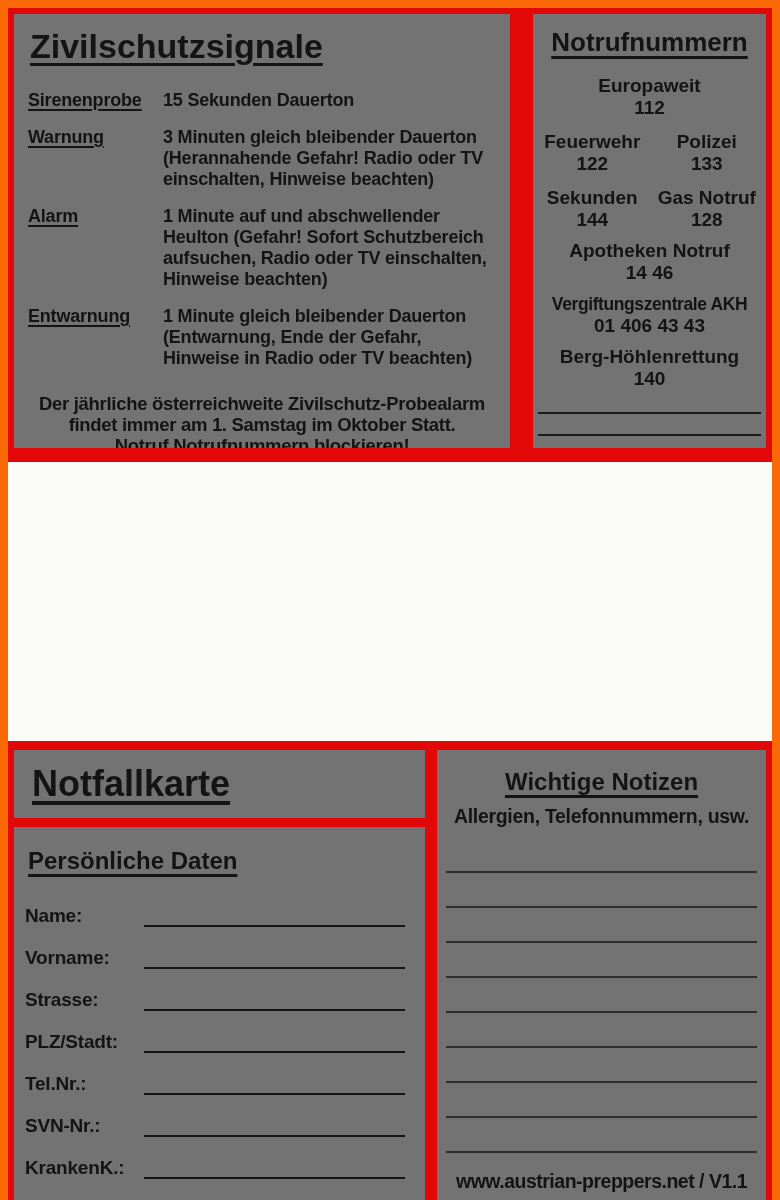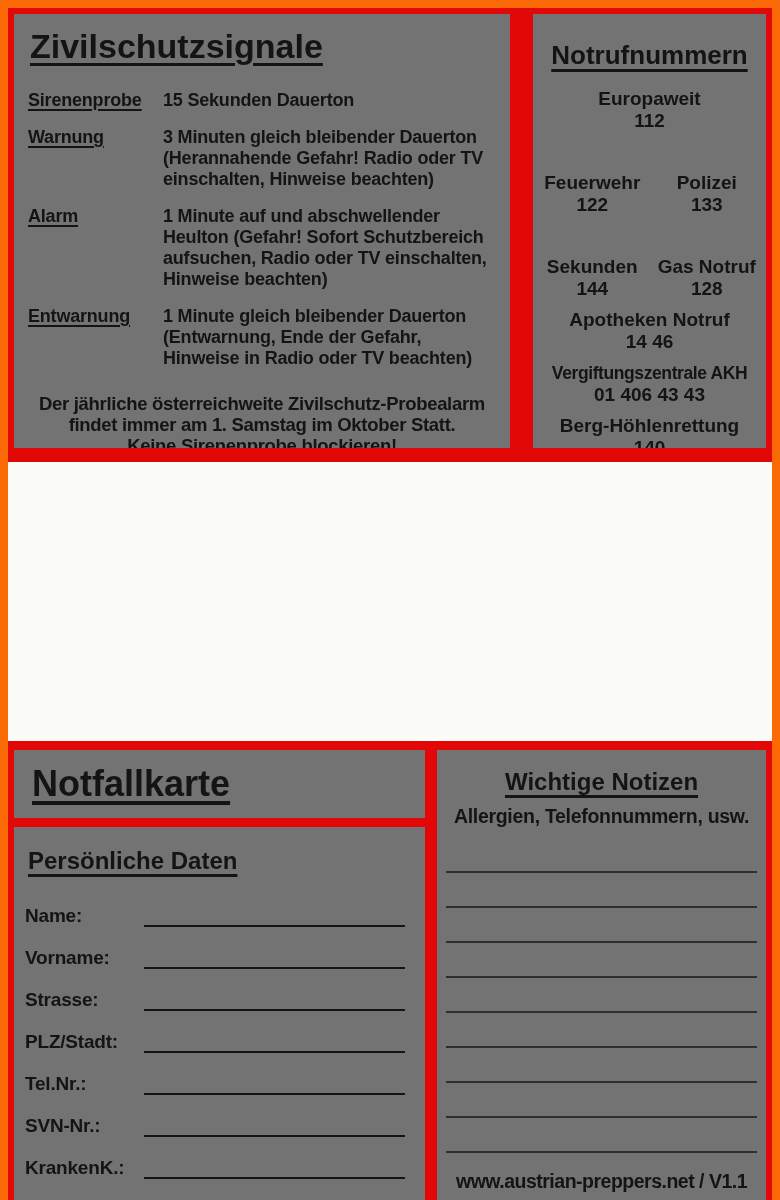--- a/index.html
+++ b/index.html
@@ -18,25 +18,25 @@
   .ziv-panel{width:496px;flex:none;padding:12px 14px 8px 14px;overflow:hidden;}
   .u{text-decoration:underline;text-decoration-thickness:3px;text-underline-offset:5px;}
   .ziv-title{font-size:34px;line-height:40px;margin:0 0 24px 2px;}
   .sig-row{display:flex;margin-bottom:16px;font-size:18px;line-height:21px;letter-spacing:-0.2px;}
   .sig-label{width:135px;flex:none;text-decoration:underline;
              text-decoration-thickness:2px;text-underline-offset:3px;}
   .sig-desc{flex:1;}
   .ziv-footer{text-align:center;font-size:18.5px;line-height:21px;margin-top:24px;letter-spacing:-0.3px;}
   
   .notruf-panel{flex:1;display:flex;flex-direction:column;align-items:center;
-                text-align:center;padding:21px 2px 8px 2px;overflow:hidden;}
+                text-align:center;padding:8px 2px 8px 2px;overflow:hidden;}
   .notruf-title{font-size:26px;line-height:32px;margin:4px 0 8px 0;}
   .entry{margin-top:9px;font-size:19px;line-height:22px;width:100%;}
   .entry-pair{display:flex;width:100%;margin-top:12px;font-size:19px;line-height:22px;}
-  .entry-pair .col{flex:1;margin-top:28px;}
+  .entry-pair .col{flex:1;}
   .tight{font-size:17.5px;letter-spacing:-0.4px;white-space:nowrap;}
   .blank-lines{margin-top:auto;width:97%;margin-bottom:4px;}
   .blank-line{border-bottom:2px solid #1a1a1a;height:20px;}
   
   .middle{flex:none;height:279px;background:#fbfbf7;}
   
   .bottom{flex:1;background:#e20808;display:flex;gap:12px;
           padding:9px 6px 7px 6px;box-sizing:border-box;}
   .bottom-left{width:411px;flex:none;display:flex;flex-direction:column;gap:9px;}
   .nk-title-panel{flex:none;height:68px;display:flex;align-items:center;padding-left:18px;}
@@ -76,21 +76,21 @@
             <div class="sig-desc">1 Minute auf und abschwellender Heulton (Gefahr! Sofort Schutzbereich aufsuchen, Radio oder TV einschalten, Hinweise beachten)</div>
           </div>
           <div class="sig-row">
             <div class="sig-label">Entwarnung</div>
             <div class="sig-desc">1 Minute gleich bleibender Dauerton (Entwarnung, Ende der Gefahr, Hinweise in Radio oder TV beachten)</div>
           </div>
         </div>
       <div class="ziv-footer">
           <div>Der jährliche österreichweite Zivilschutz-Probealarm</div>
           <div>findet immer am 1. Samstag im Oktober Statt.</div>
-          <div>Keine Sirenenprobe blockieren!</div>
+          <div>Notruf Notrufnummern blockieren!</div>
         </div>
     </div>
 
     <div class="panel notruf-panel">
       <div class="notruf-title u">Notrufnummern</div>
       <div style="width:100%;">
           <div class="entry">
             <div>Europaweit</div>
             <div>112</div>
           </div>

